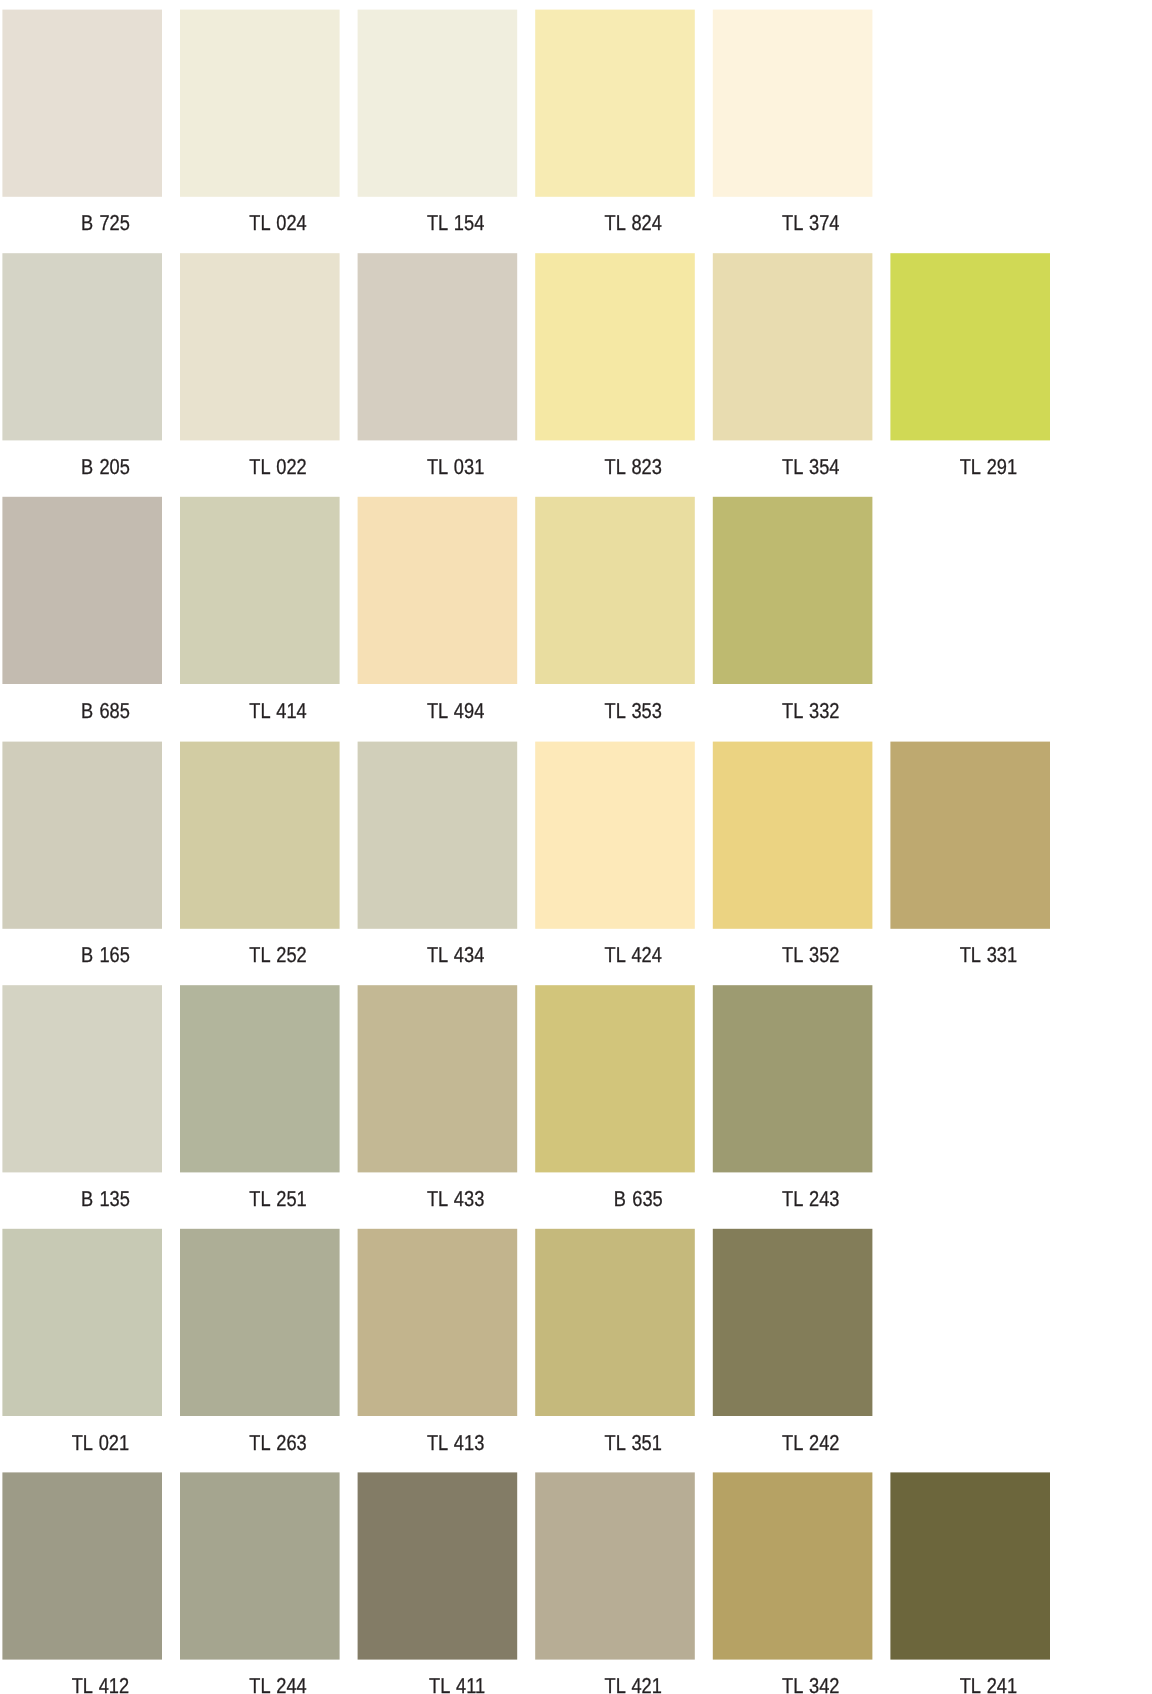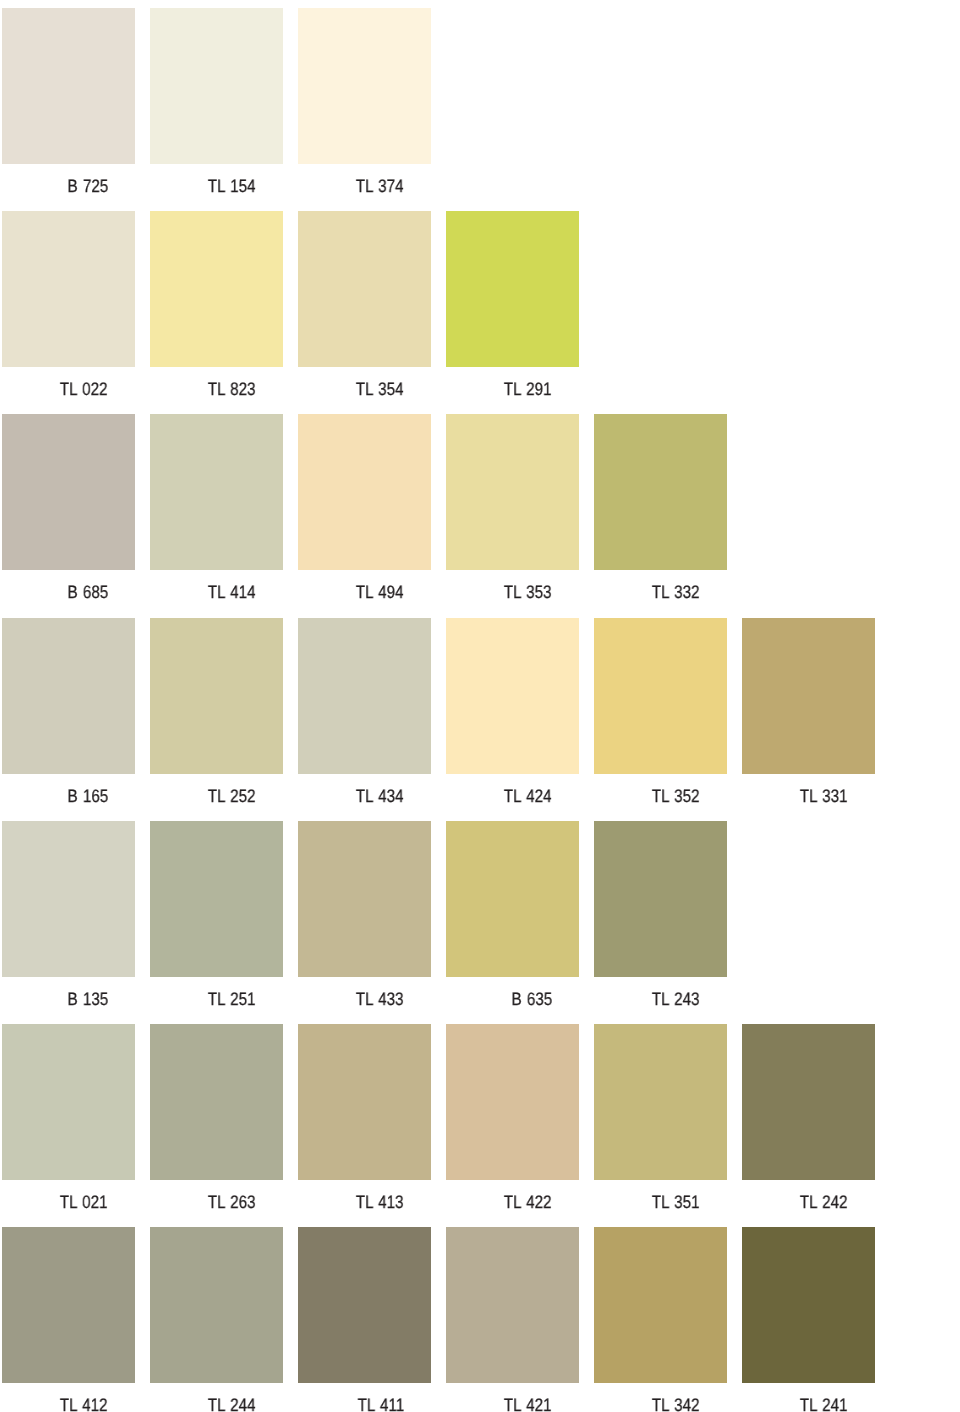--- a/index.html
+++ b/index.html
@@ -15,32 +15,48 @@
 </head>
 <body>
 
 <div class="sheet">
     <div class="row">
       <div class="cell">
         <div class="chip" style="background-color: rgb(230, 223, 212);"></div>
         <div class="lbl"><span>B 725</span></div>
       </div>
       <div class="cell">
+        <div class="chip" style="background-color: rgb(240, 237, 218);"></div>
+        <div class="lbl"><span>TL 024</span></div>
+      </div>
+      <div class="cell">
         <div class="chip" style="background-color: rgb(240, 238, 222);"></div>
         <div class="lbl"><span>TL 154</span></div>
+      </div>
+      <div class="cell">
+        <div class="chip" style="background-color: rgb(247, 235, 179);"></div>
+        <div class="lbl"><span>TL 824</span></div>
       </div>
       <div class="cell">
         <div class="chip" style="background-color: rgb(253, 243, 221);"></div>
         <div class="lbl"><span>TL 374</span></div>
       </div>
     </div>
     <div class="row">
       <div class="cell">
+        <div class="chip" style="background-color: rgb(213, 212, 198);"></div>
+        <div class="lbl"><span>B 205</span></div>
+      </div>
+      <div class="cell">
         <div class="chip" style="background-color: rgb(232, 226, 206);"></div>
         <div class="lbl"><span>TL 022</span></div>
+      </div>
+      <div class="cell">
+        <div class="chip" style="background-color: rgb(213, 206, 193);"></div>
+        <div class="lbl"><span>TL 031</span></div>
       </div>
       <div class="cell">
         <div class="chip" style="background-color: rgb(245, 232, 164);"></div>
         <div class="lbl"><span>TL 823</span></div>
       </div>
       <div class="cell">
         <div class="chip" style="background-color: rgb(232, 220, 176);"></div>
         <div class="lbl"><span>TL 354</span></div>
       </div>
       <div class="cell">
@@ -125,24 +141,20 @@
       </div>
       <div class="cell">
         <div class="chip" style="background-color: rgb(173, 174, 150);"></div>
         <div class="lbl"><span>TL 263</span></div>
       </div>
       <div class="cell">
         <div class="chip" style="background-color: rgb(194, 180, 141);"></div>
         <div class="lbl"><span>TL 413</span></div>
       </div>
       <div class="cell">
-        <div class="chip" style="background-color: rgb(216, 192, 156);"></div>
-        <div class="lbl"><span>TL 422</span></div>
-      </div>
-      <div class="cell">
         <div class="chip" style="background-color: rgb(197, 185, 124);"></div>
         <div class="lbl"><span>TL 351</span></div>
       </div>
       <div class="cell">
         <div class="chip" style="background-color: rgb(131, 125, 89);"></div>
         <div class="lbl"><span>TL 242</span></div>
       </div>
     </div>
     <div class="row">
       <div class="cell">

